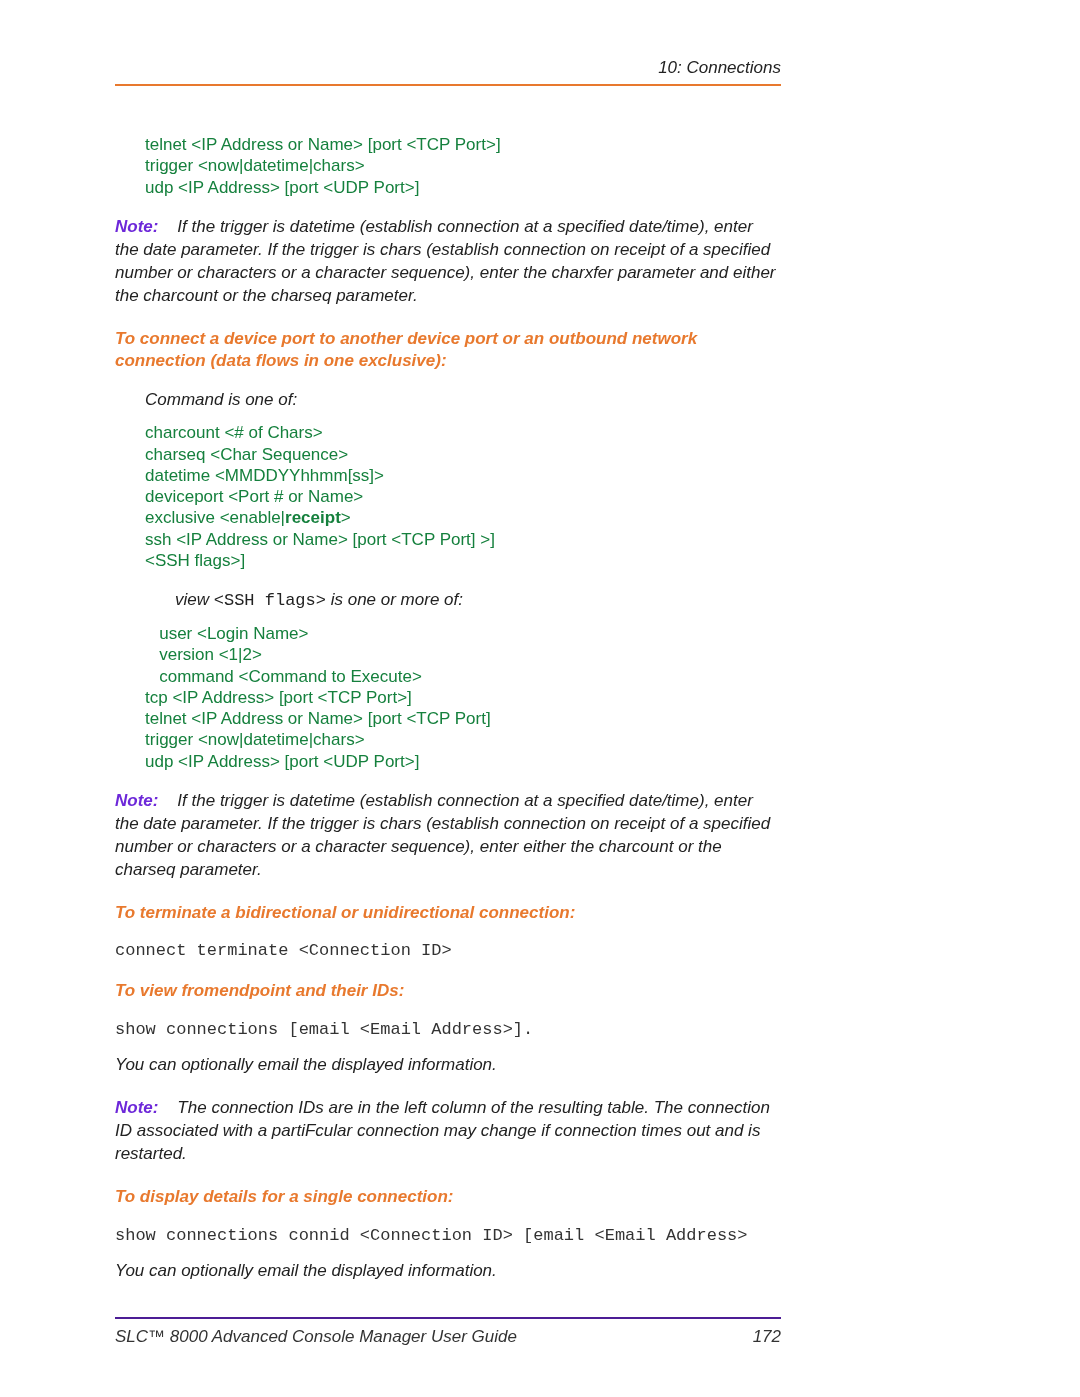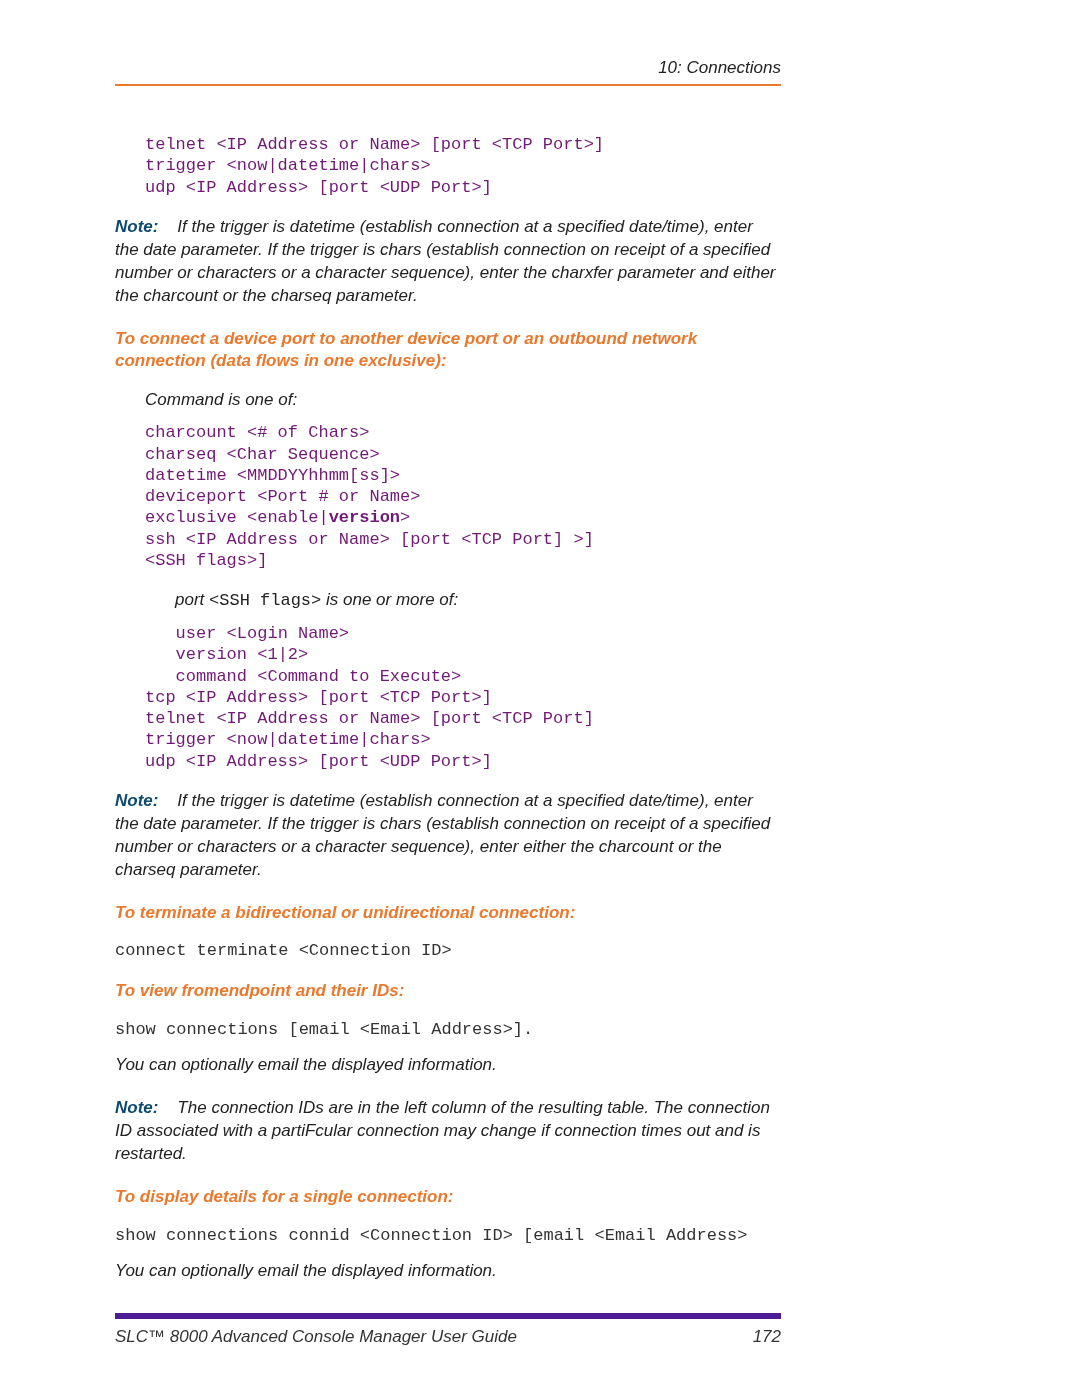--- a/index.html
+++ b/index.html
@@ -18,37 +18,37 @@
   .header-line {
     border-bottom: 2px solid #e8792e;
     padding-bottom: 6px;
     text-align: right;
     font-style: italic;
     font-size: 17px;
     color: #222;
     margin-bottom: 48px;
   }
   .code {
-    font-family: Liberation Mono, monospace;
+    font-family: Liberation Sans, sans-serif;
     font-size: 17px;
-    color: #701a75;
+    color: #15803d;
     white-space: pre;
     line-height: 1.25;
     margin: 0 0 18px 30px;
   }
   .code-flush {
     font-family: "Courier New", Courier, monospace;
     font-size: 17px;
     color: #333;
     white-space: pre;
     line-height: 1.25;
     margin: 0 0 14px 0;
   }
   .note-label {
-    color: #0c4a6e;
+    color: #6d28d9;
     font-weight: bold;
     font-style: italic;
   }
   .body-italic {
     font-style: italic;
     font-size: 17px;
     color: #222;
     line-height: 1.35;
     margin: 0 0 20px 0;
   }
@@ -77,21 +77,21 @@
   .mono-inline {
     font-family: "Courier New", Courier, monospace;
     font-style: normal;
   }
   .bold-mono { font-weight: bold; }
   .footer {
     position: absolute;
     left: 115px;
     right: 115px;
     bottom: 50px;
-    border-top: 6px solid #4c1d95;
+    border-top: 2px solid #4c1d95;
     padding-top: 8px;
     font-style: italic;
     font-size: 17px;
     color: #333;
     display: flex;
     justify-content: space-between;
   }
 </style>
 </head>
 <body>
@@ -113,26 +113,26 @@
 
   <p class="heading-orange">To connect a device port to another device port or an outbound network connection (data flows in one exclusive):</p>
 
 
   <p class="body-italic-indent">Command is one of:</p>
 
   <div class="code"><span>charcount &lt;# of Chars&gt;</span>
 <span>charseq &lt;Char Sequence&gt;</span>
 <span>datetime &lt;MMDDYYhhmm[ss]&gt;</span>
 <span>deviceport &lt;Port # or Name&gt;</span>
-<span>exclusive &lt;enable|</span><span class="bold-mono">version</span><span>&gt;</span>
+<span>exclusive &lt;enable|</span><span class="bold-mono">receipt</span><span>&gt;</span>
 <span>ssh &lt;IP Address or Name&gt; [port &lt;TCP Port] &gt;]</span>
 <span>&lt;SSH flags&gt;]</span></div>
 
   <p class="body-italic-indent2">
-    <span>port </span><span class="mono-inline">&lt;SSH flags&gt;</span><span> is one or more of:</span>
+    <span>view </span><span class="mono-inline">&lt;SSH flags&gt;</span><span> is one or more of:</span>
   </p>
 
   <div class="code">   <span>user &lt;Login Name&gt;</span>
    <span>version &lt;1|2&gt;</span>
    <span>command &lt;Command to Execute&gt;</span>
 <span>tcp &lt;IP Address&gt; [port &lt;TCP Port&gt;]</span>
 <span>telnet &lt;IP Address or Name&gt; [port &lt;TCP Port]</span>
 <span>trigger &lt;now|datetime|chars&gt;</span>
 <span>udp &lt;IP Address&gt; [port &lt;UDP Port&gt;]</span></div>
 

